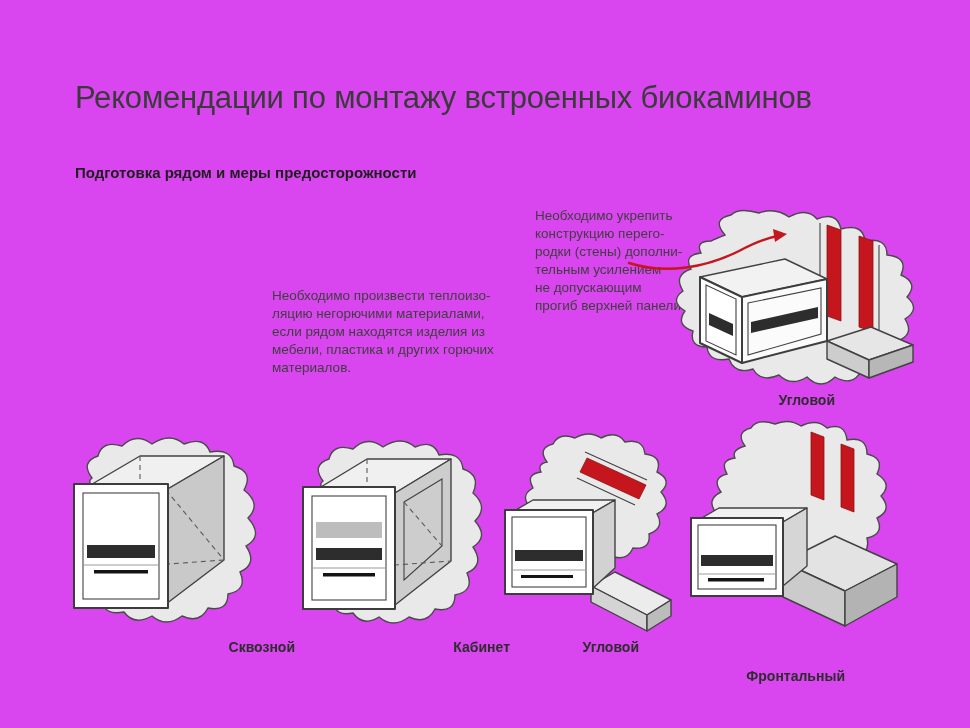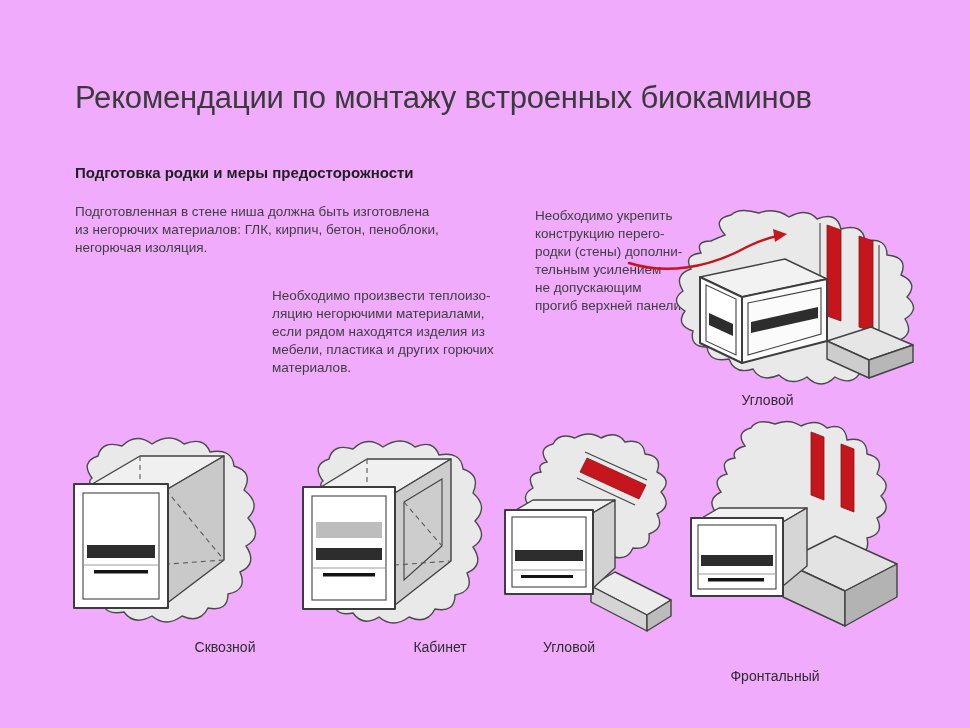--- a/index.html
+++ b/index.html
@@ -1,51 +1,48 @@
 <!DOCTYPE html>
 <html><head>
 <meta charset="utf-8">
 <style>
   * { margin:0; padding:0; box-sizing:border-box; }
   html,body { background:#ffffff; }
   .page {
-    position:relative; width:970px; height:728px; background:#f0abfc;
+    position:relative; width:970px; height:728px; background:#d946ef;
     font-family:"Liberation Sans", sans-serif; color:#3c3c3c; overflow:hidden;
   }
   .title {
     position:absolute; left:75px; top:80px; font-size:31px; font-weight:400;
     color:#3a3a3a; letter-spacing:-0.2px; white-space:nowrap;
   }
   .section-heading {
     position:absolute; left:75px; top:164px; font-size:15px; font-weight:700; color:#1f1f1f;
   }
   .para {
     position:absolute; font-size:13.5px; line-height:18px; color:#3f3f3f; white-space:pre-line;
   }
   .diagram { position:absolute; }
   .diagram svg { display:block; }
   .diagram-label {
-    position:absolute; font-size:14px; font-weight:400; color:#2d2d2d; text-align:center;
+    position:absolute; font-size:14px; font-weight:700; color:#2d2d2d; text-align:right;
   }
   .outline { stroke:#424242; stroke-width:1.4; stroke-linejoin:round; }
   .outline2 { stroke:#3d3d3d; stroke-width:2; stroke-linejoin:round; }
   .thin { stroke:#424242; stroke-width:1.1; fill:none; }
   .dash { stroke:#5a5a5a; stroke-width:1.1; fill:none; stroke-dasharray:5,4; }
 </style>
 </head>
 <body>
 
 <div class="page">
 
   <h1 class="title">Рекомендации по монтажу встроенных биокаминов</h1>
-  <h2 class="section-heading">Подготовка родки и меры предосторожности</h2>
+  <h2 class="section-heading">Подготовка рядом и меры предосторожности</h2>
 
-  <p class="para" style="left:75px; top:203px; width:430px">Подготовленная в стене ниша должна быть изготовлена
-из негорючих материалов: ГЛК, кирпич, бетон, пеноблоки,
-негорючая изоляция.</p>
   <p class="para" style="left:272px; top:287px; width:240px">Необходимо произвести теплоизо-
 ляцию негорючими материалами,
 если рядом находятся изделия из
 мебели, пластика и других горючих
 материалов.</p>
   <p class="para" style="left:535px; top:207px; width:180px">Необходимо укрепить
 конструкцию перего-
 родки (стены) дополни-
 тельным усилением
 не допускающим

